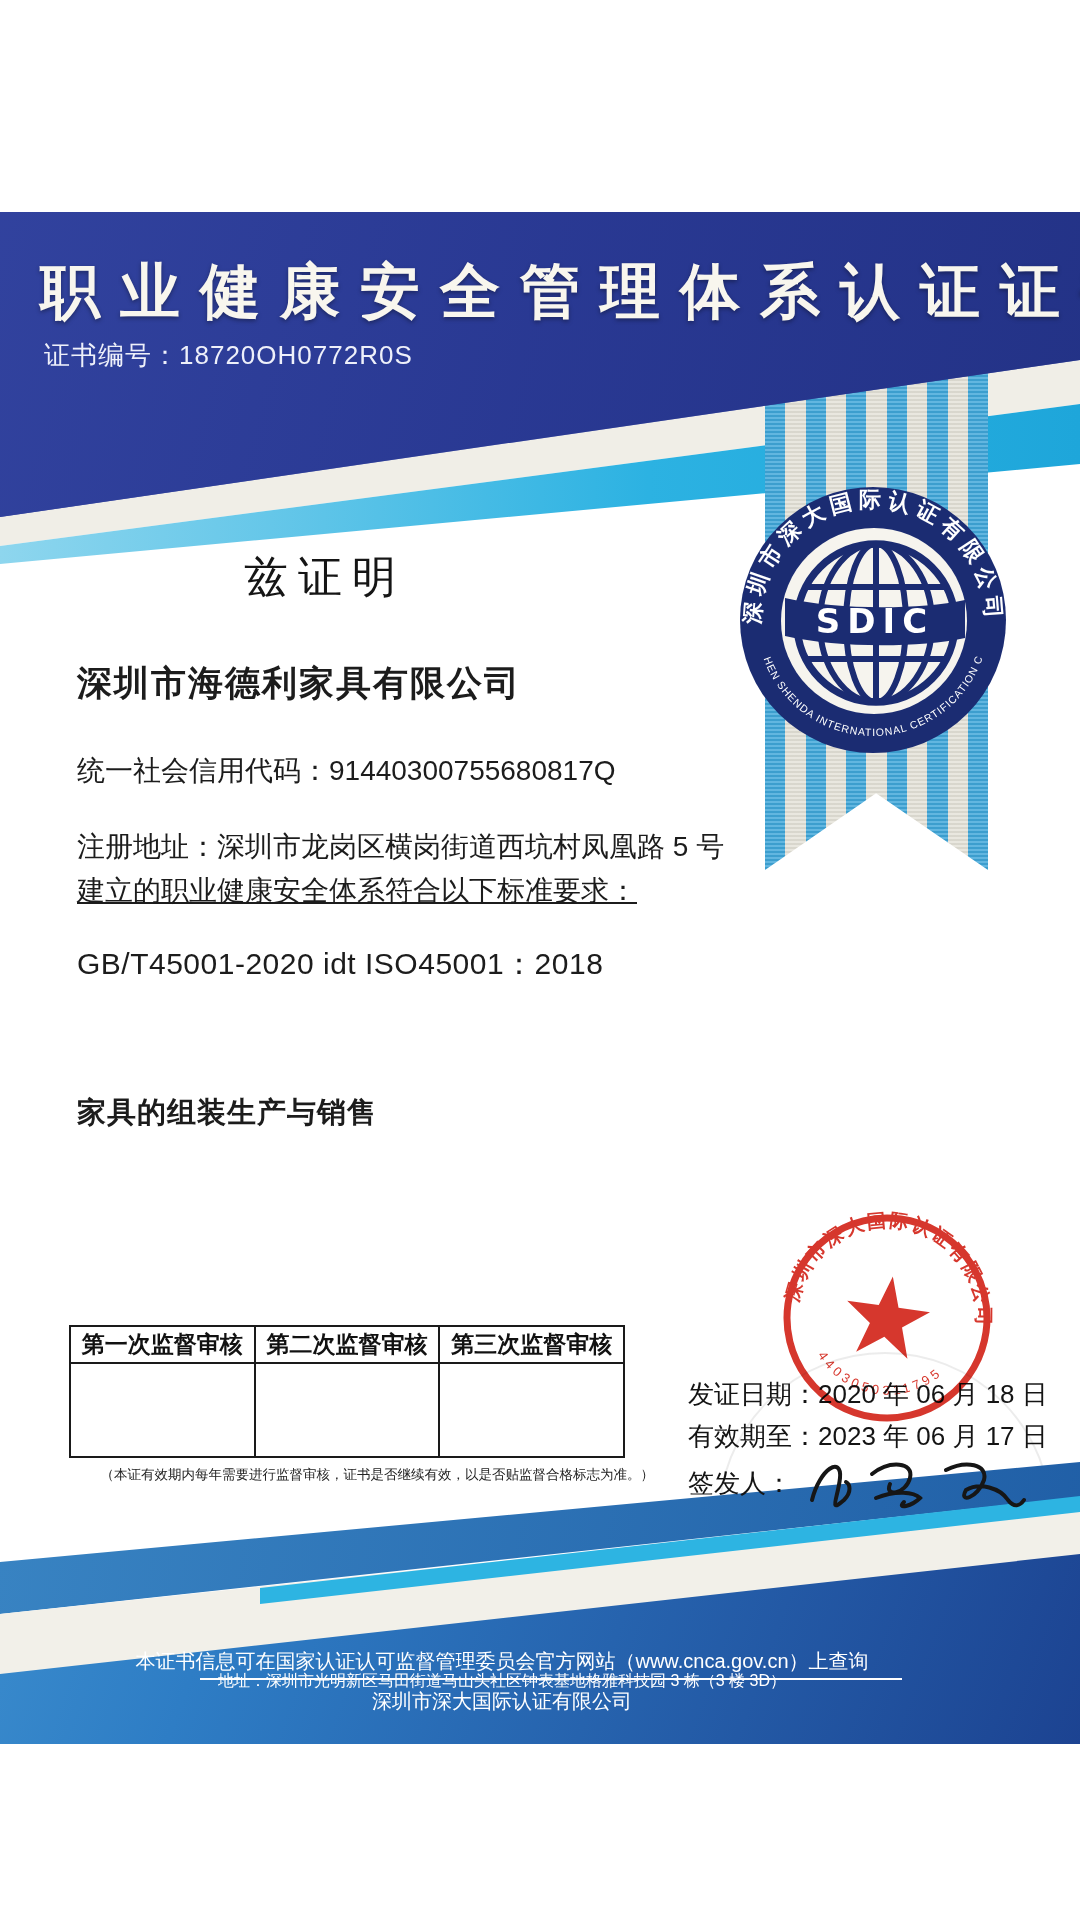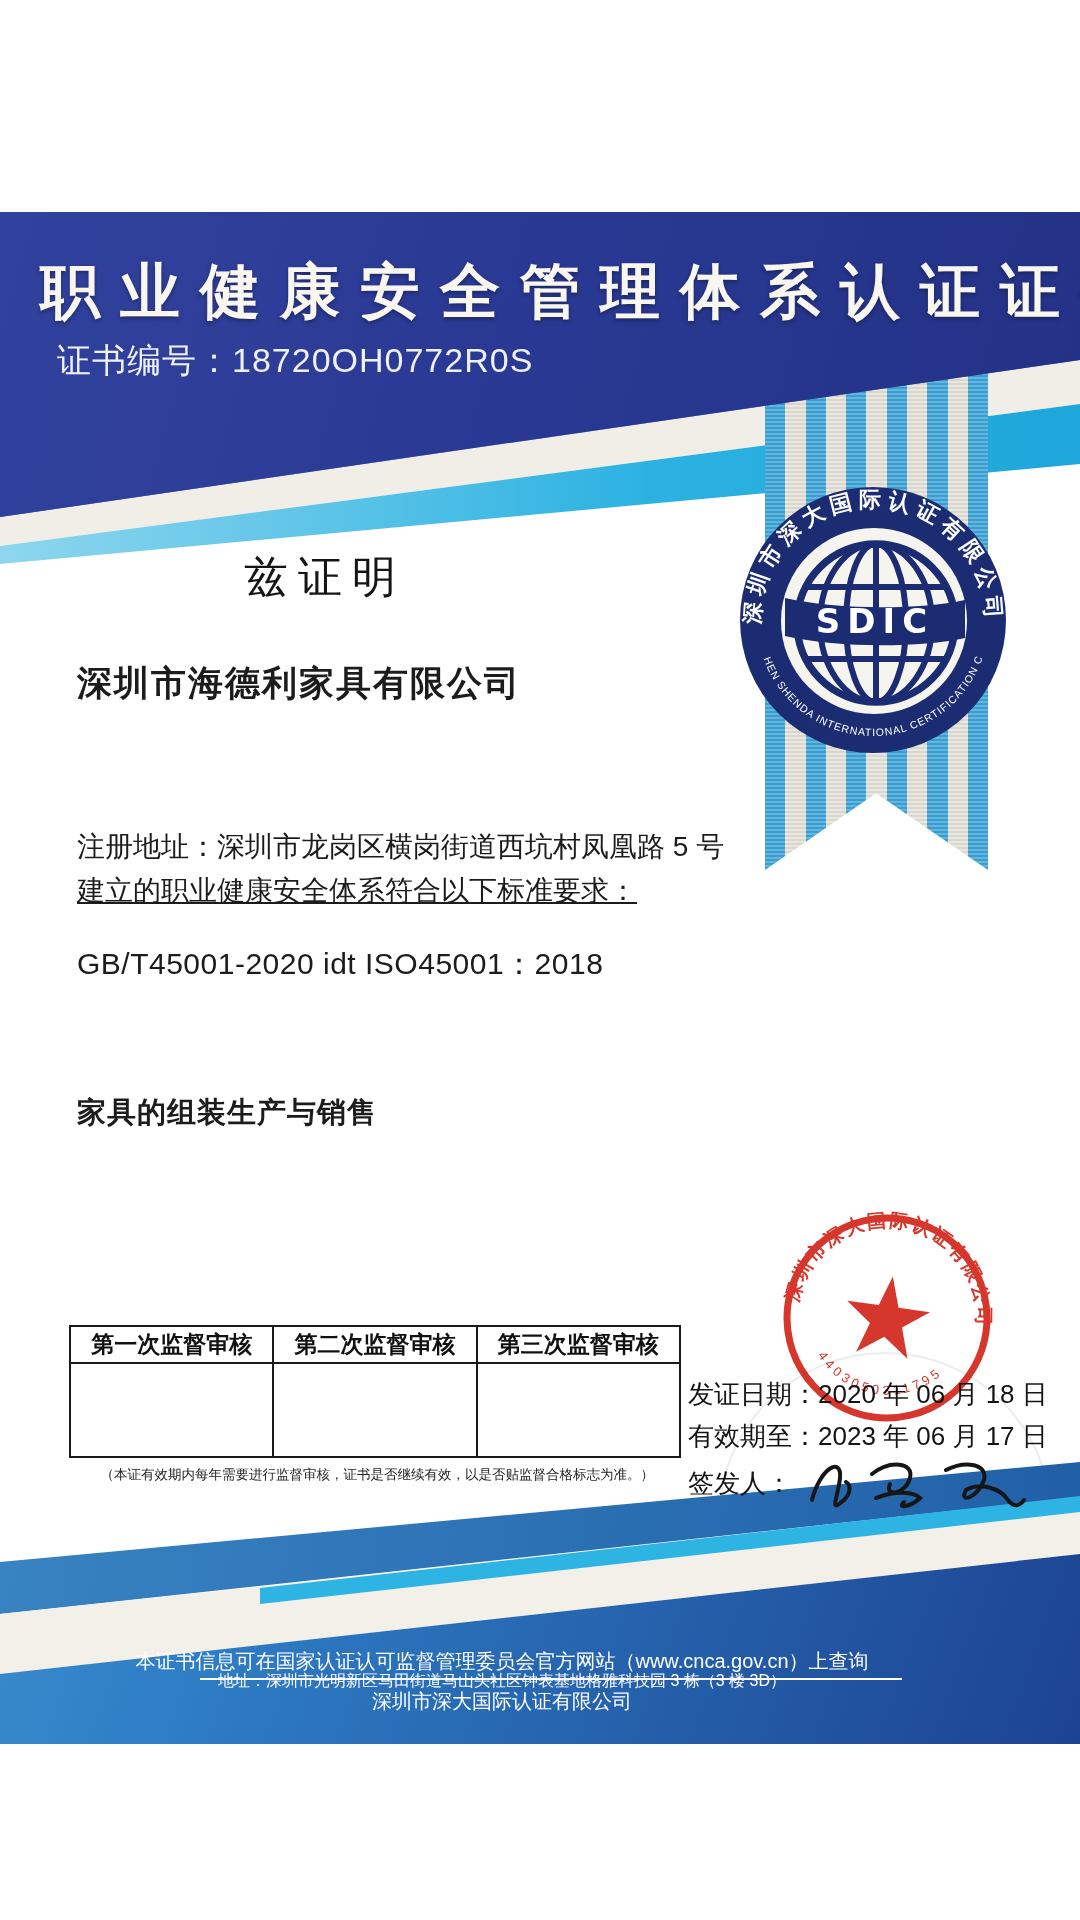--- a/index.html
+++ b/index.html
@@ -8,21 +8,21 @@
   .layer{position:absolute;left:0;top:0;width:1080px;height:1920px;pointer-events:none;}
 
   
   .hdr-navy{clip-path:polygon(0px 212px,1080px 212px,1080px 360px,0px 517px);
             background:linear-gradient(105deg,#32439f 0%,#28379177 40%,#1f2e7e 100%),#2a3a94;z-index:4;}
   .hdr-white{clip-path:polygon(0px 517px,1080px 360px,1080px 404px,0px 546px);background:#f0eee7;z-index:2;}
   .hdr-teal{clip-path:polygon(0px 546px,1080px 404px,1080px 464px,0px 564px);
             background:linear-gradient(90deg,#8ed6ee,#2cb2e2 60%,#1ea6da);z-index:2;}
   .title{position:absolute;left:40px;top:252px;z-index:6;color:#f8f6ee;font-family:"DejaVu Serif",serif;
          font-weight:700;font-size:60px;letter-spacing:20px;white-space:nowrap;text-shadow:0 2px 4px rgba(0,0,0,.35);}
-  .cert-no{position:absolute;left:57px;top:338px;z-index:6;color:#eef0fa;font-size:34px;letter-spacing:1px;white-space:nowrap;}
+  .cert-no{position:absolute;left:44px;top:338px;z-index:6;color:#eef0fa;font-size:26px;letter-spacing:1px;white-space:nowrap;}
 
   
   .ribbon{position:absolute;left:765px;top:365px;width:223px;height:565px;z-index:3;
           background:
             repeating-linear-gradient(180deg,rgba(255,255,255,.18) 0 2px,rgba(0,0,0,.05) 2px 4px),
             repeating-linear-gradient(90deg,#3fa6d9 0 20.3px,#e4e2d8 20.3px 40.6px);
           clip-path:polygon(0% 0%,100% 0%,100% 89.4%,49.8% 75.8%,0% 89.4%);}
   .badge{position:absolute;left:733px;top:480px;width:280px;height:280px;z-index:5;}
 
   
@@ -30,21 +30,21 @@
   .tline{position:absolute;left:77px;white-space:nowrap;color:#1c1c1c;z-index:6;}
   .company{top:660px;font-size:35px;font-weight:600;letter-spacing:2px;}
   .code{top:752px;font-size:28px;}
   .addr{top:828px;font-size:28px;}
   .std-intro{top:872px;font-size:28px;text-decoration:underline;}
   .std-code{top:944px;font-size:30px;letter-spacing:.5px;}
   .scope-intro{top:1012px;font-size:28px;}
   .scope{top:1093px;font-size:29px;font-weight:700;letter-spacing:1px;}
 
   
-  .sup-table{position:absolute;left:69px;top:1325px;width:612px;border-collapse:collapse;z-index:6;}
+  .sup-table{position:absolute;left:69px;top:1325px;width:556px;border-collapse:collapse;z-index:6;}
   .sup-table th,.sup-table td{border:2.5px solid #1a1a1a;}
   .sup-table th{height:33px;font-size:23px;font-weight:600;text-align:center;color:#111;background:#fff;}
   .sup-table td{height:90px;background:#fff;}
   .fine-print{position:absolute;left:40px;top:1466px;width:614px;text-align:right;font-size:13.5px;color:#222;z-index:6;}
 
   
   .iss{position:absolute;left:688px;white-space:nowrap;font-size:26px;color:#141414;z-index:6;}
   .iss-date{top:1377px;}
   .iss-valid{top:1419px;}
   .iss-signer{top:1466px;}
@@ -101,20 +101,23 @@
       <line x1="143" y1="64" x2="143" y2="222"></line>
       <line x1="72.7" y1="107" x2="213.3" y2="107"></line>
       <line x1="72.7" y1="179" x2="213.3" y2="179"></line>
     </g>
     <path d="M 52,118 C 105,130 185,130 232,120 L 232,158 C 185,168 105,168 52,156 Z" fill="#1b2c72"></path>
     <text x="142" y="153" text-anchor="middle" fill="#ffffff" font-size="34" font-weight="bold" letter-spacing="7" font-family="DejaVu Sans, sans-serif">SDIC</text>
   </svg>
 
   <div class="stmt">兹证明</div>
   <div class="tline company">深圳市海德利家具有限公司</div>
+  <div class="tline code">
+    <span>统一社会信用代码：</span><span>91440300755680817Q</span>
+  </div>
   <div class="tline addr">
     <span>注册地址：</span><span>深圳市龙岗区横岗街道西坑村凤凰路 5 号</span>
   </div>
   <div class="tline std-intro">建立的职业健康安全体系符合以下标准要求：</div>
   <div class="tline std-code">GB/T45001-2020 idt ISO45001：2018</div>
   <div class="tline scope">家具的组装生产与销售</div>
 
   <table class="sup-table">
     <tbody>
         <tr>

